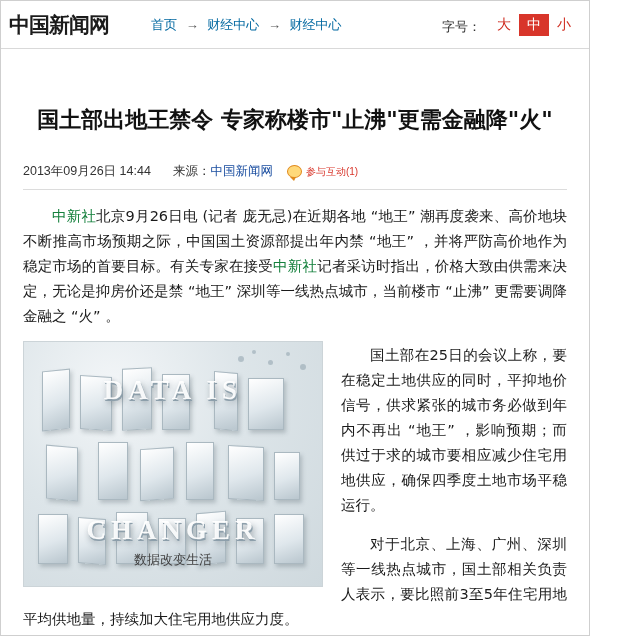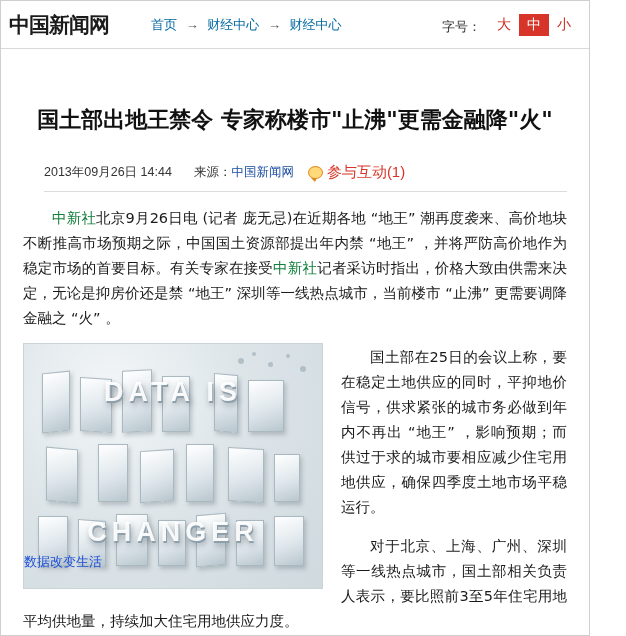--- a/index.html
+++ b/index.html
@@ -97,31 +97,30 @@
     letter-spacing: 0px;
   }
   .meta-row {
     margin-top: 28px;
     display: flex;
     align-items: center;
     font-size: 12.5px;
     color: #444;
     border-bottom: 1px solid #dcdcdc;
     padding-bottom: 9px;
-    margin-left: 21px;
   }
   .meta-date { color: #333; }
   .meta-source { margin-left: 22px; color: #333; }
   .meta-source a { color: #1b4ea0; text-decoration: none; }
   .interact {
     margin-left: 14px;
     display: inline-flex;
     align-items: center;
     color: #d8352a;
-    font-size: 15px;
+    font-size: 10px;
     text-decoration: none;
   }
   .bubble-icon {
     width: 13px;
     height: 11px;
     border: 1.4px solid #e08a1e;
     border-radius: 50% 50% 50% 50%;
     background: #ffd97a;
     margin-right: 4px;
     position: relative;
@@ -169,43 +168,43 @@
   .fig-inner {
     position: absolute;
     inset: 0;
     background:
       radial-gradient(circle at 30% 20%, #f3f6f8 0%, #dde5e9 45%, #cfd9de 100%);
   }
   .fig-caption {
     position: absolute;
     left: 0; right: 0;
     bottom: 14px;
-    text-align: left;
-    color: #1d4ed8;
+    text-align: center;
+    color: #404040;
     font-size: 13px;
     font-family: "DejaVu Sans", sans-serif;
   }
   
   .blk {
     position: absolute;
     background: linear-gradient(160deg,#ffffff 0%, #dfe7ec 55%, #b9c6ce 100%);
     border: 1px solid #aab8c0;
     box-shadow: 2px 3px 4px rgba(60,75,85,0.25);
   }
   .dot {
     position: absolute;
     border-radius: 50%;
     background: #8fa2ad;
     opacity: .55;
   }
   .fig-word {
     position: absolute;
     left: 0; right: 0;
     text-align: center;
-    font-family: Liberation Sans, sans-serif;
+    font-family: Liberation Serif, serif;
     font-weight: bold;
     font-size: 27px;
     letter-spacing: 5px;
     color: rgba(255,255,255,0.92);
     text-shadow: 1px 2px 0 #8d9fab, 2px 4px 6px rgba(40,55,65,.45);
   }
 </style>
 </head>
 <body>
 

